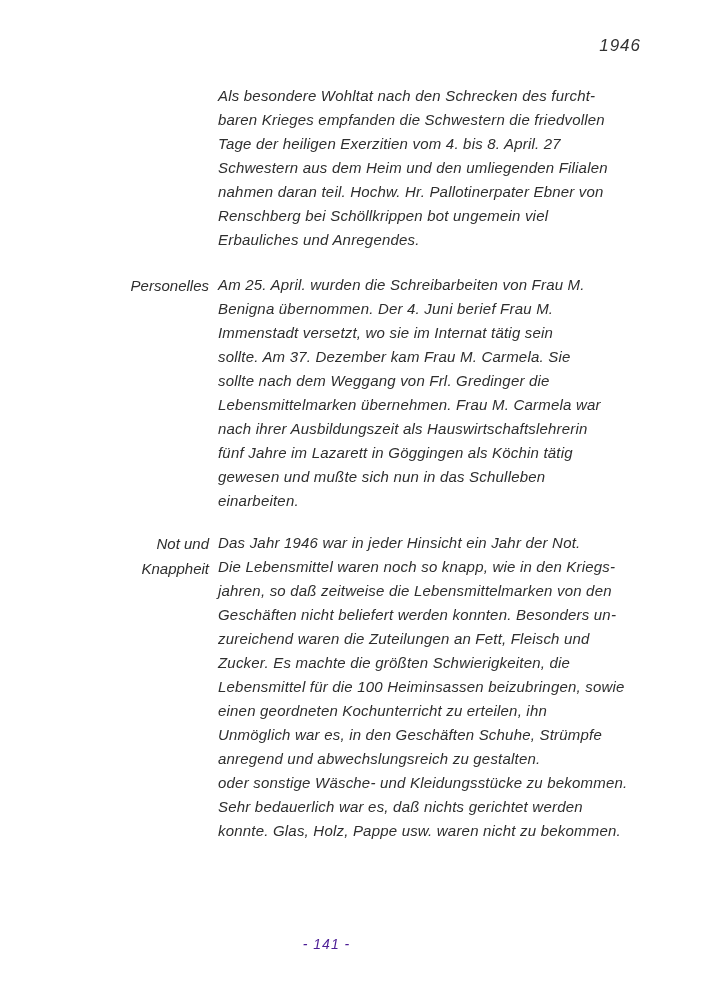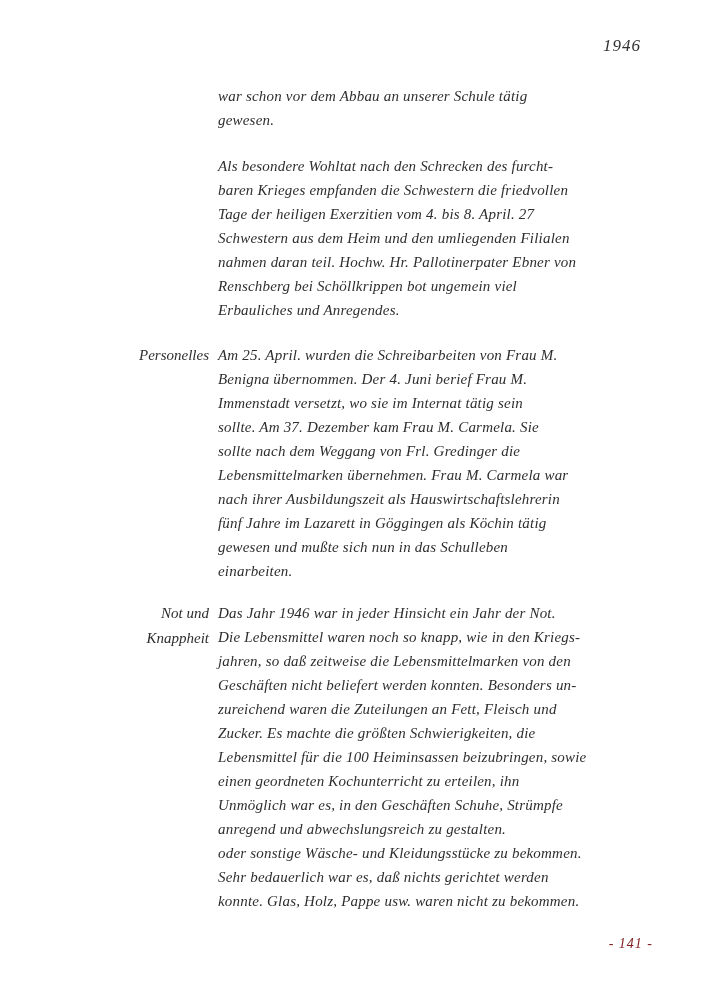--- a/index.html
+++ b/index.html
@@ -6,21 +6,21 @@
     margin: 0;
     padding: 0;
     background: #ffffff;
   }
   .page {
     position: relative;
     width: 707px;
     height: 1000px;
     background: #ffffff;
     overflow: hidden;
-    font-family: Liberation Serif, serif;
+    font-family: Liberation Sans, sans-serif;
     font-style: italic;
     color: #2e2e2e;
   }
   .year {
     position: absolute;
     top: 36px;
     right: 66px;
     font-size: 17px;
     letter-spacing: 1px;
     color: #323232;
@@ -58,40 +58,33 @@
   }
   .sec-gap-0 { margin-bottom: 22px; }
   .sec-gap-1 { margin-bottom: 21px; }
   .sec-gap-2 { margin-bottom: 16px; }
   .sec-gap-3 { margin-bottom: 0; margin-top: 18px; }
   .page-number {
     position: absolute;
     top: 936px;
     left: 0;
     width: 653px;
-    text-align: right;
+    text-align: center;
     font-size: 14px;
     letter-spacing: 1px;
-    color: #7f1d1d;
+    color: #4c1d95;
   }
 </style>
 </head>
 <body>
 
 <div class="page">
   <div class="year">1946</div>
 
   <div class="content" id="sections">
-      <div class="section sec-gap-0">
-        <div class="label-col"></div>
-        <div class="text-col">
-          <div class="text-line">war schon vor dem Abbau an unserer Schule tätig</div>
-          <div class="text-line">gewesen.</div>
-        </div>
-      </div>
       <div class="section sec-gap-1">
         <div class="label-col"></div>
         <div class="text-col">
           <div class="text-line">Als besondere Wohltat nach den Schrecken des furcht-</div>
           <div class="text-line">baren Krieges empfanden die Schwestern die friedvollen</div>
           <div class="text-line">Tage der heiligen Exerzitien vom 4. bis 8. April. 27</div>
           <div class="text-line">Schwestern aus dem Heim und den umliegenden Filialen</div>
           <div class="text-line">nahmen daran teil. Hochw. Hr. Pallotinerpater Ebner von</div>
           <div class="text-line">Renschberg bei Schöllkrippen bot ungemein viel</div>
           <div class="text-line">Erbauliches und Anregendes.</div>

